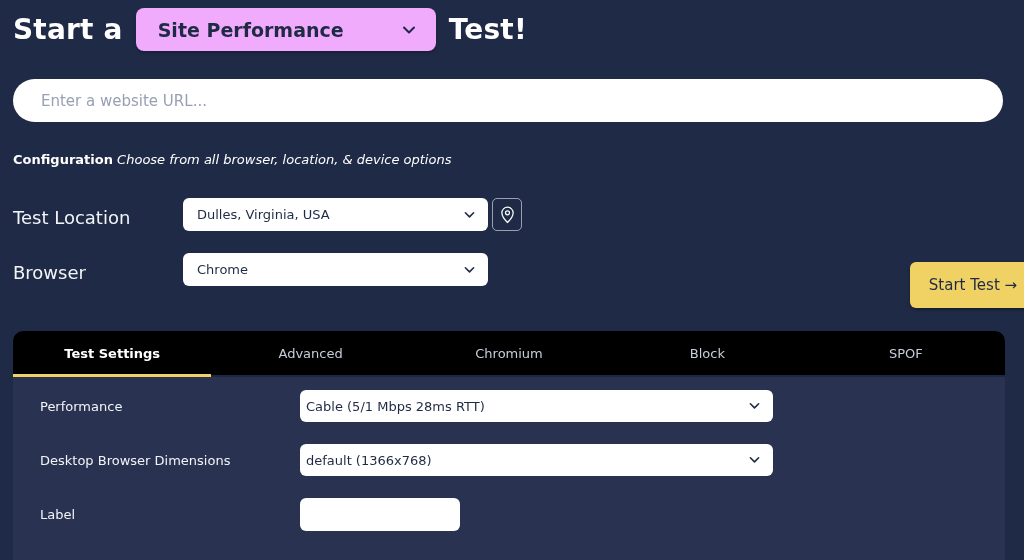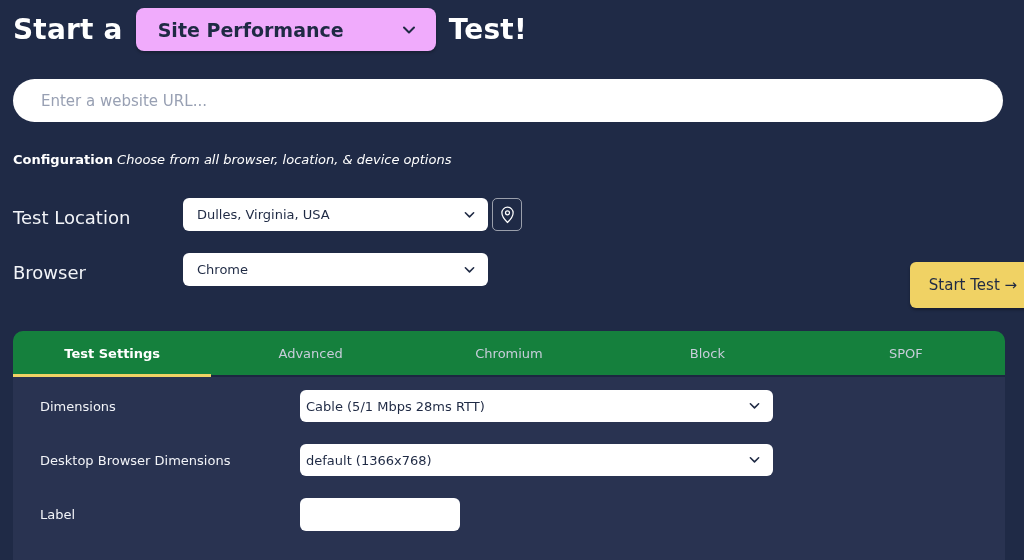--- a/index.html
+++ b/index.html
@@ -63,21 +63,21 @@
     margin-left: 31px;
   }
 
   
   .panel {
     position: absolute; left: 13px; top: 331px; width: 992px; height: 229px;
     background: #293351; border-radius: 10px 10px 0 0;
   }
   .tab-strip {
     display: flex; height: 46px; border-bottom: 2px solid #1c2741;
-    background: #15803d; border-radius: 10px 10px 0 0;
+    background: #000000; border-radius: 10px 10px 0 0;
   }
   .tab {
     flex: 1; display: flex; align-items: center; justify-content: center;
     font-size: 13px; color: #c7cdda; cursor: pointer; position: relative;
   }
   .tab.active { color: #ffffff; font-weight: bold; }
   .tab.active::after {
     content: ""; position: absolute; left: 0; right: 0; bottom: -2px;
     height: 3px; background: #f0d264;
   }
@@ -153,21 +153,21 @@
 
   <div class="panel">
     <div class="tab-strip">
       <div class="tab active">Test Settings</div>
       <div class="tab">Advanced</div>
       <div class="tab">Chromium</div>
       <div class="tab">Block</div>
       <div class="tab">SPOF</div>
     </div>
 
-    <div class="panel-label" style="top:68px">Dimensions</div>
+    <div class="panel-label" style="top:68px">Performance</div>
     <div class="select-box panel-select sel-connection">
       <span class="sel-text">Cable (5/1 Mbps 28ms RTT)</span>
       <span class="chev">
         <svg width="11" height="8" viewBox="0 0 12 8">
             <path d="M1.5 1.5 L6 6 L10.5 1.5" fill="none" stroke="#1f2a44" stroke-width="1.7" stroke-linecap="round" stroke-linejoin="round"></path>
           </svg>
       </span>
     </div>
 
     <div class="panel-label" style="top:122px">Desktop Browser Dimensions</div>

